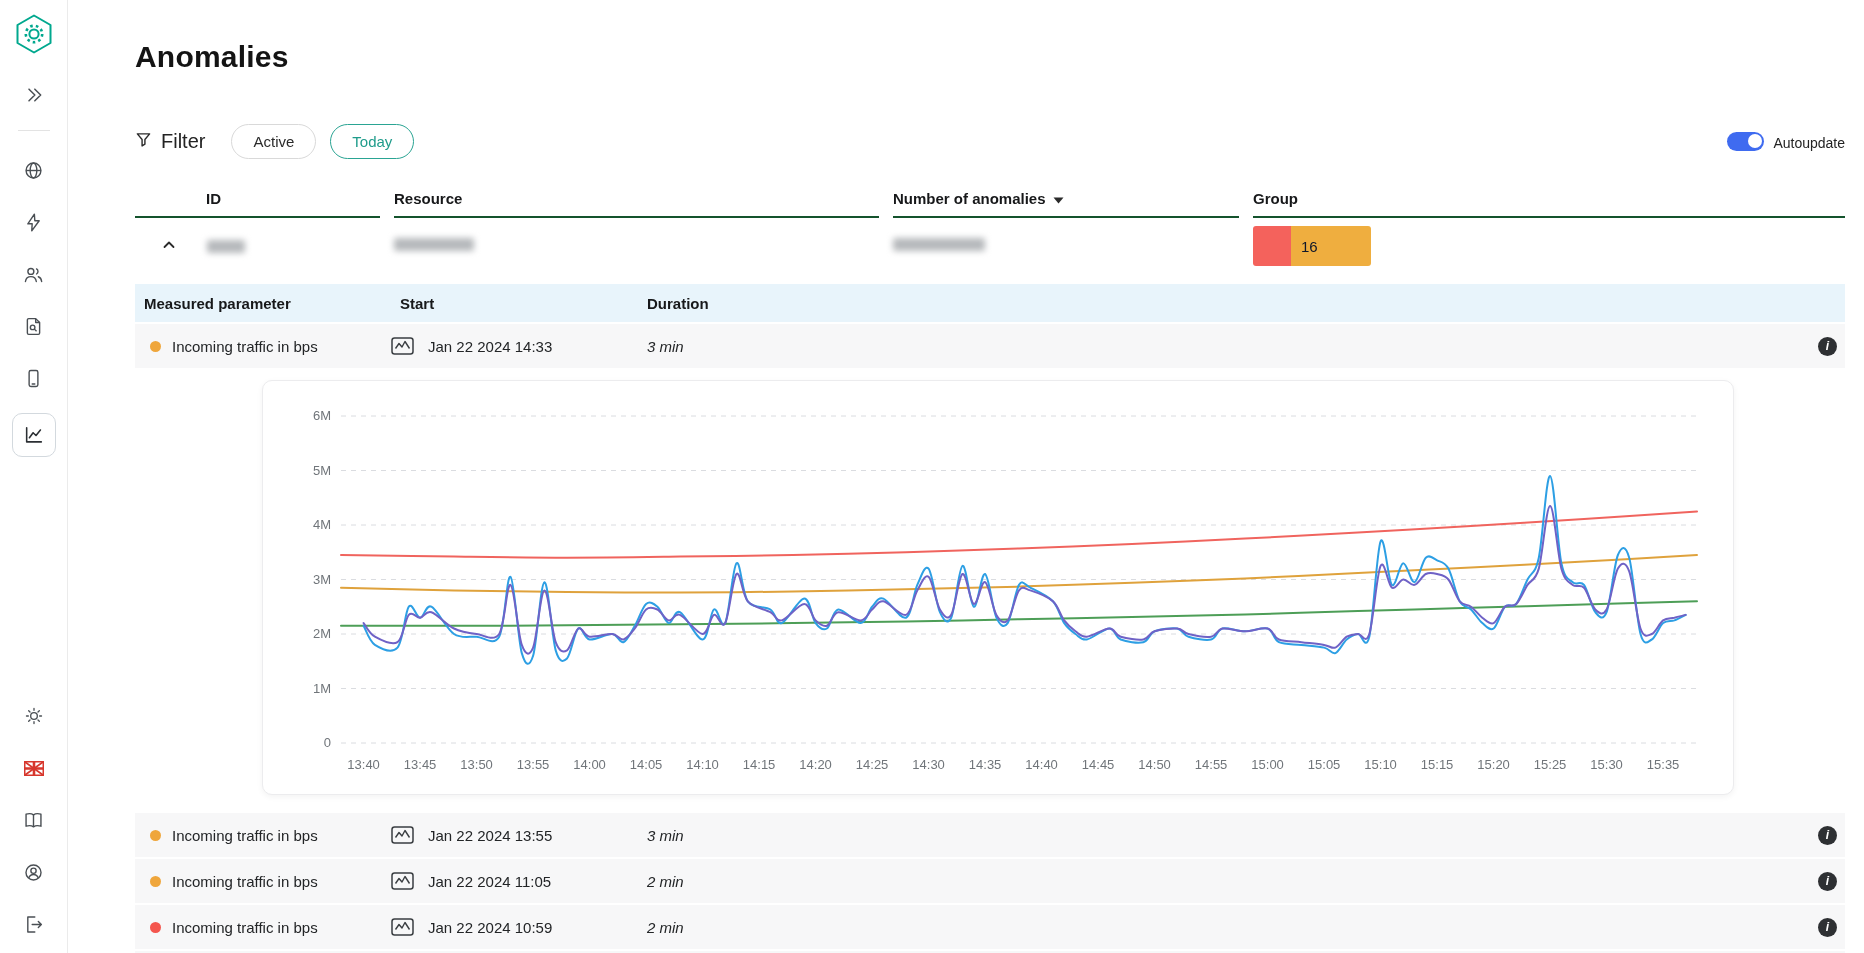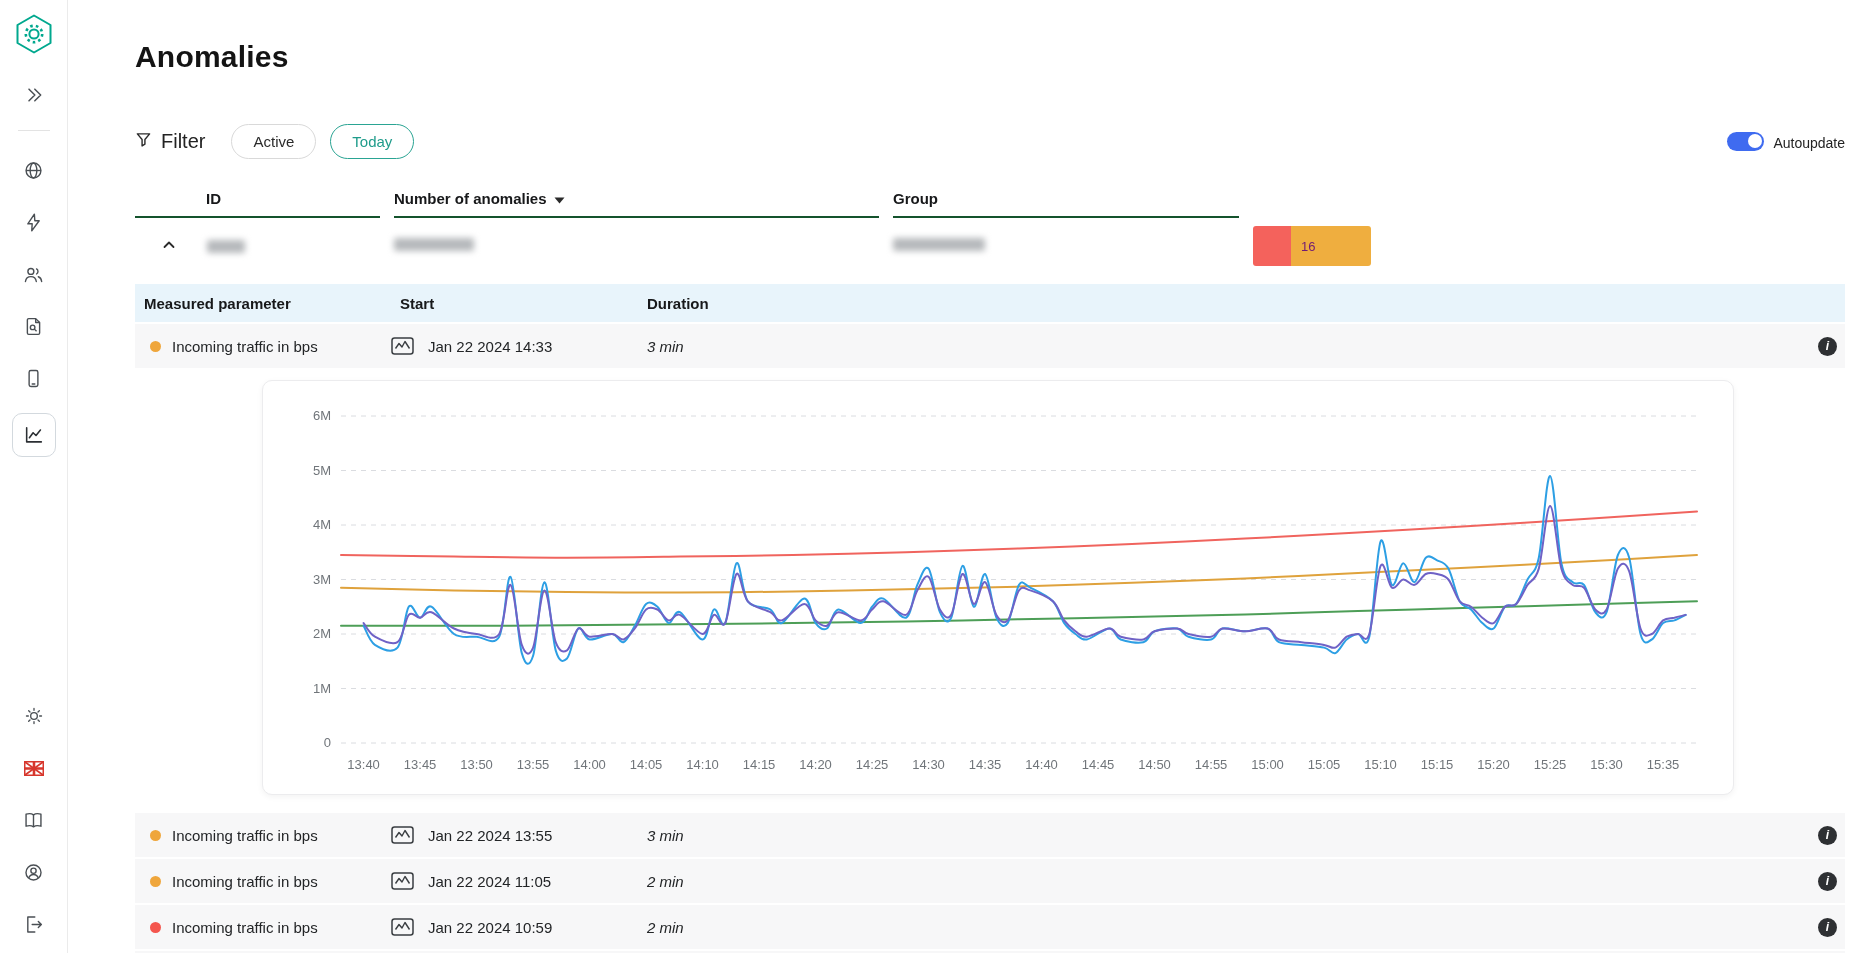--- a/index.html
+++ b/index.html
@@ -61,21 +61,21 @@
 
   .group-row { align-items: center; padding: 8px 0 8px; }
   .cell-id { display: flex; align-items: center; }
   .chev-btn { margin-left: 22px; width: 24px; height: 24px; background: none; border: none; cursor: pointer; display: flex; align-items: center; justify-content: center; }
   .redacted { display: inline-block; height: 13px; border-radius: 2px; background: #b6b9bc; filter: blur(3px); }
   .red-id { width: 38px; margin-left: 26px; }
   .red-res { width: 80px; }
   .red-grp { width: 92px; }
   .anom-bar { width: 118px; height: 40px; border-radius: 3px; overflow: hidden; display: flex; cursor: pointer; }
   .seg-red { width: 38px; height: 100%; }
-  .seg-orange { flex: 1; height: 100%; display: flex; align-items: center; padding-left: 10px; color: #701a75; font-size: 13px; }
+  .seg-orange { flex: 1; height: 100%; display: flex; align-items: center; padding-left: 10px; color: #0f172a; font-size: 15px; }
 
   
   .dgrid { display: grid; grid-template-columns: 256px 247px 1fr 48px; align-items: center; }
   .dhead { background: #e8f4fb; height: 38px; margin-top: 10px; font-weight: 700; font-size: 15px; color: #17181a; }
   .dhead > div { padding-left: 9px; }
   .drow { background: #f7f7f8; height: 44px; margin-top: 2px; font-size: 15px; color: #232527; }
   .drow.after-chart { margin-top: 14px; }
   .param { display: flex; align-items: center; padding-left: 15px; gap: 11px; }
   .dot { width: 11px; height: 11px; border-radius: 50%; flex: 0 0 auto; }
   .startcell { display: flex; align-items: center; gap: 14px; }
@@ -208,20 +208,21 @@
     <div class="auto">
       <span class="toggle">
           <span class="knob"></span>
         </span>
       <span>Autoupdate</span>
     </div>
   </div>
 
   <div class="thead grid">
     <div class="th th-id">ID</div>
+    <div class="th">Resource</div>
     <div class="th th-anom">
       <span>Number of anomalies</span>
       <span>
         <svg width="11" height="7" viewBox="0 0 11 7">
             <path d="M0.5 0.5h10L5.5 6.5z" fill="#2b2b2b"></path>
           </svg>
       </span>
     </div>
     <div class="th">Group</div>
   </div>

